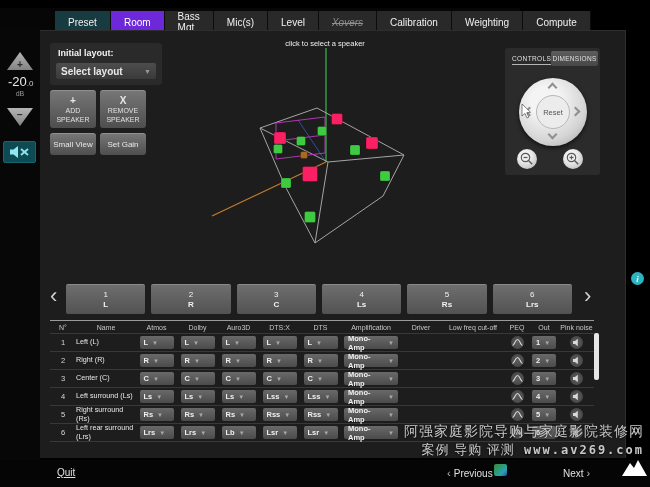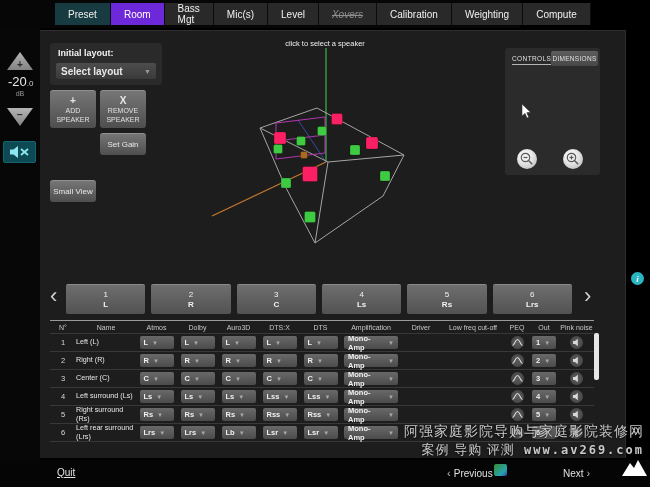--- a/index.html
+++ b/index.html
@@ -1,21 +1,21 @@
 <!DOCTYPE html>
 <html><head>
 <meta charset="utf-8">
 <style>
   * { margin:0; padding:0; box-sizing:border-box; }
   html,body { width:650px; height:487px; background:#000; overflow:hidden;
               font-family:"Liberation Sans", sans-serif; }
   .abs { position:absolute; }
 
   
-  #topbar { left:0; top:0; width:520px; height:28px; background:#060606; }
+  #topbar { left:0; top:8px; width:520px; height:28px; background:#060606; }
   #tab-bar { position:absolute; left:55px; top:3px; height:22px; display:flex; }
   .tab { height:22px; padding:0 13px; display:flex; align-items:center; justify-content:center;
          background:#292929; color:#f0f0f0; font-size:10px; border-right:1px solid #0c0c0c; cursor:default; }
   .tab.highlight { background:#173b40; }
   .tab.active { background:#6d28d9; color:#ffffff; }
   .tab.disabled { color:#8e8e8e; font-style:italic; text-decoration:line-through; }
 
   
   #sidebar { left:0; top:28px; width:40px; height:432px; background:#070707; }
   .tri-btn { position:absolute; width:26px; height:18px; left:7px;
@@ -42,21 +42,21 @@
   #layout-select .lbl { font-size:10px; font-weight:bold; color:#e8e8e8; }
   #layout-select .chev { margin-left:auto; font-size:7px; color:#999; }
 
   .gray-btn { background:linear-gradient(#767676,#4e4e4e); border-radius:3px; border-top:1px solid #909090;
               color:#e8e8e8; display:flex; flex-direction:column; align-items:center; justify-content:center;
               text-align:center; cursor:default; }
   #add-speaker  { left:50px;  top:90px; width:46px; height:38px; }
   #remove-speaker { left:100px; top:90px; width:46px; height:38px; }
   .gray-btn .sym { font-size:10px; font-weight:bold; line-height:11px; }
   .gray-btn .l1 { font-size:7px; line-height:9px; color:#e0e0e0; }
-  #small-view { left:50px;  top:133px; width:46px; height:22px; font-size:8px;margin-top:47px; }
+  #small-view { left:50px;  top:133px; width:46px; height:22px; font-size:8px; }
   #set-gain   { left:100px; top:133px; width:46px; height:22px; font-size:8px; }
 
   
   #scene { left:200px; top:32px; width:300px; height:230px; }
 
   
   #controls-panel { left:505px; top:48px; width:95px; height:127px; background:#2b2b2b; border-radius:3px; }
   #controls-tab { position:absolute; left:7px; top:7px; font-size:6.5px; letter-spacing:.4px; color:#e0e0e0;
                   border-bottom:1px solid #b5b5b5; padding-bottom:2px; }
   #dimensions-tab { position:absolute; left:46px; top:3px; width:47px; height:15px;
@@ -214,20 +214,27 @@
       <rect x="81" y="146" width="10" height="10" rx="1.5" fill="#3ecb42" stroke="rgba(0,0,0,0.35)" stroke-width="0.6"></rect>
       <rect x="180" y="139" width="10" height="10" rx="1.5" fill="#3ecb42" stroke="rgba(0,0,0,0.35)" stroke-width="0.6"></rect>
       <rect x="104.5" y="179.5" width="11" height="11" rx="1.5" fill="#3ecb42" stroke="rgba(0,0,0,0.35)" stroke-width="0.6"></rect>
       <rect x="100.5" y="119.5" width="7" height="7" rx="1.5" fill="#a96a1f" stroke="rgba(0,0,0,0.35)" stroke-width="0.6"></rect>
     </g>
 </svg>
 
 <div id="controls-panel" class="abs">
   <div id="controls-tab">CONTROLS</div>
   <div id="dimensions-tab">DIMENSIONS</div>
+  <div id="dpad">
+    <span id="chev-up" class="chev-arrow"></span>
+    <span id="chev-left" class="chev-arrow"></span>
+    <span id="chev-right" class="chev-arrow"></span>
+    <span id="chev-down" class="chev-arrow"></span>
+    <div id="reset-btn">Reset</div>
+  </div>
   <div id="zoom-out-btn" class="zoom-btn">
     <svg width="18" height="18" viewBox="0 0 18 18">
       <circle cx="7.5" cy="7.5" r="4.2" fill="none" stroke="#5a5a5a" stroke-width="1.2"></circle>
       <line x1="10.8" y1="10.8" x2="14.2" y2="14.2" stroke="#5a5a5a" stroke-width="1.5"></line>
       <line x1="5.5" y1="7.5" x2="9.5" y2="7.5" stroke="#5a5a5a" stroke-width="1.2"></line>
     </svg>
   </div>
   <div id="zoom-in-btn" class="zoom-btn">
     <svg width="18" height="18" viewBox="0 0 18 18">
       <circle cx="7.5" cy="7.5" r="4.2" fill="none" stroke="#5a5a5a" stroke-width="1.2"></circle>

